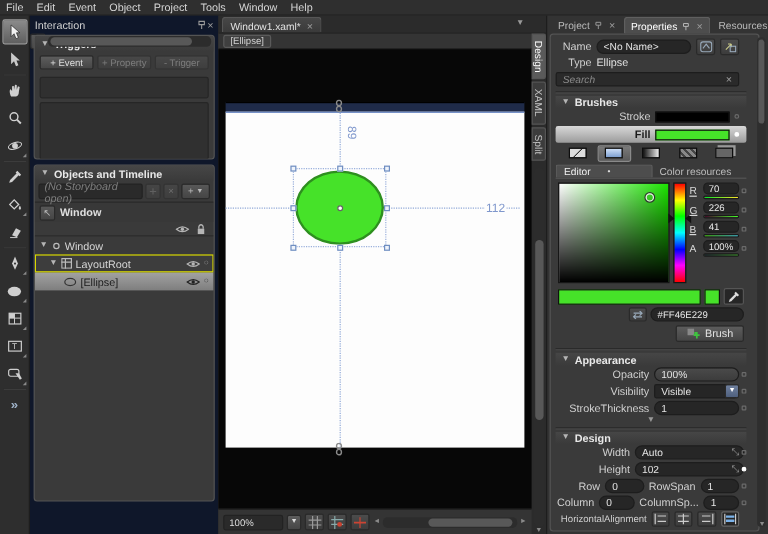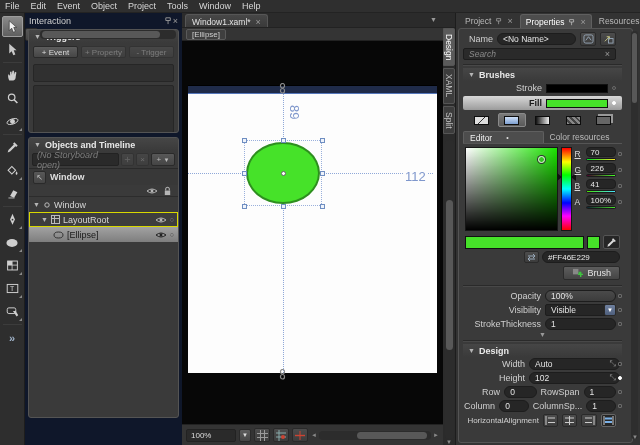--- a/index.html
+++ b/index.html
@@ -55,21 +55,21 @@
   #doc-tab{margin-left:3px;height:13px;background:linear-gradient(#474747,#3a3a3a);border:1px solid #565656;border-bottom:none;border-radius:3px 3px 0 0;display:flex;align-items:flex-end;gap:5px;padding:0 6px;color:#e2e2e2;font-size:8.5px}
   #doc-tab .x, .x{color:#9a9a9a;font-size:9px}
   #ab-menu{position:absolute;right:18px;top:3px;color:#999;font-size:7px}
   #crumb-row{height:14px;background:#343434;border-top:1px solid #222;border-bottom:1px solid #222;display:flex;align-items:center;padding:0 4px}
   #crumb{height:11px;background:#3f3f3f;border:1px solid #5a5a5a;border-radius:2px;color:#cfcfcf;font-size:8px;display:flex;align-items:center;padding:0 5px}
   #canvas{position:absolute;left:0;top:28px;width:261px;height:383px;background:#070707;overflow:hidden}
   #win-title{position:absolute;left:6px;top:44px;width:249px;height:8px;background:#1f2b49;border-top:1px solid #000}
   #win-body{position:absolute;left:6px;top:52px;width:249px;height:280px;background:#fdfdfd;border-top:1px solid #5577bb}
   .guide-h{position:absolute;border-top:1px dotted #8fa8d8}
   .guide-v{position:absolute;border-left:1px dotted #8fa8d8}
-  .mlabel{position:absolute;color:#7f97cc;font-size:13px;background:#fdfdfd;padding:0 1px}
+  .mlabel{position:absolute;color:#7f97cc;font-size:10px;background:#fdfdfd;padding:0 1px}
   .handle{position:absolute;width:5px;height:5px;background:#eef3fb;border:1px solid #6f8ec1}
   #selrect{position:absolute;border:1px dotted #9ab0dc}
   #the-ellipse{position:absolute;border-radius:50%;border:2px solid #2e8f1f}
   #cdot{position:absolute;width:5px;height:5px;border-radius:50%;background:#fff;border:1px solid #666}
   .chain{position:absolute;width:7px;height:11px}
   #ab-bottom{position:absolute;left:0;top:411px;width:261px;height:21px;background:#343434;border-top:1px solid #222;display:flex;align-items:center;gap:3px;padding:0 4px}
   #zoom-combo{width:50px;height:13px;background:#2a2a2a;border:1px solid #222;border-radius:2px;display:flex;align-items:center;padding-left:4px;color:#ddd;font-size:8px}
   #zoom-dd{width:12px;height:13px;background:linear-gradient(#5d5d5d,#464646);border:1px solid #2a2a2a;border-radius:2px;display:flex;align-items:center;justify-content:center;color:#ddd;font-size:6px}
   .ibtn{width:16px;height:14px;background:linear-gradient(#4c4c4c,#3c3c3c);border:1px solid #2a2a2a;border-radius:2px;display:flex;align-items:center;justify-content:center}
   #ab-hscroll{flex:1;display:flex;align-items:center;gap:2px;color:#8a8a8a;font-size:6px}
@@ -502,20 +502,24 @@
             <path d="M3 7 l3-4 l3 4" fill="none" stroke="#9ab"></path>
           </svg>
         </div>
       <div class="ibtn">
           <svg width="11" height="10" viewBox="0 0 12 11">
             <path d="M2 8 L7 3 M7 3 h-3 M7 3 v3" stroke="#cc8" fill="none"></path>
             <rect x="6" y="5" width="5" height="5" fill="none" stroke="#9ab"></rect>
           </svg>
         </div>
     </div>
+    <div class="prow" style="min-height:12px">
+      <span class="plbl" style="width:30px">Type</span>
+      <span style="color:#e2e2e2">Ellipse</span>
+    </div>
 
     <div class="prow" style="min-height:16px">
       <div class="pfld" style="flex:1;border-radius:2px;background:#2a2a2a">
         <input placeholder="Search" style="">
         <span class="x">×</span>
       </div>
     </div>
     <div class="divider"></div>
 
     <div class="sect-h">
@@ -627,20 +631,24 @@
       <div id="brushbtn">
         <svg width="11" height="10" viewBox="0 0 12 11">
             <rect x="1" y="1" width="6" height="6" fill="#888"></rect>
             <path d="M8 4 v3 h3 M9.5 4 v6 M6.5 7 h6" stroke="#3ec23e" stroke-width="1.6" fill="none"></path>
           </svg>
         <span>Brush</span>
       </div>
     </div>
     <div class="divider"></div>
 
+    <div class="sect-h">
+      <span class="exp">▼</span>
+      <span>Appearance</span>
+    </div>
     <div class="prow">
       <span class="plbl" style="width:78px">Opacity</span>
       <div class="pfld" style="flex:1;background:linear-gradient(#4a4a4a,#3c3c3c)">100%</div>
       <span class="adv"></span>
     </div>
     <div class="prow">
       <span class="plbl" style="width:78px">Visibility</span>
       <div class="pfld" style="flex:1;border-radius:2px">Visible</div>
       <div class="ddbtn">▼</div>
       <span class="adv"></span>

